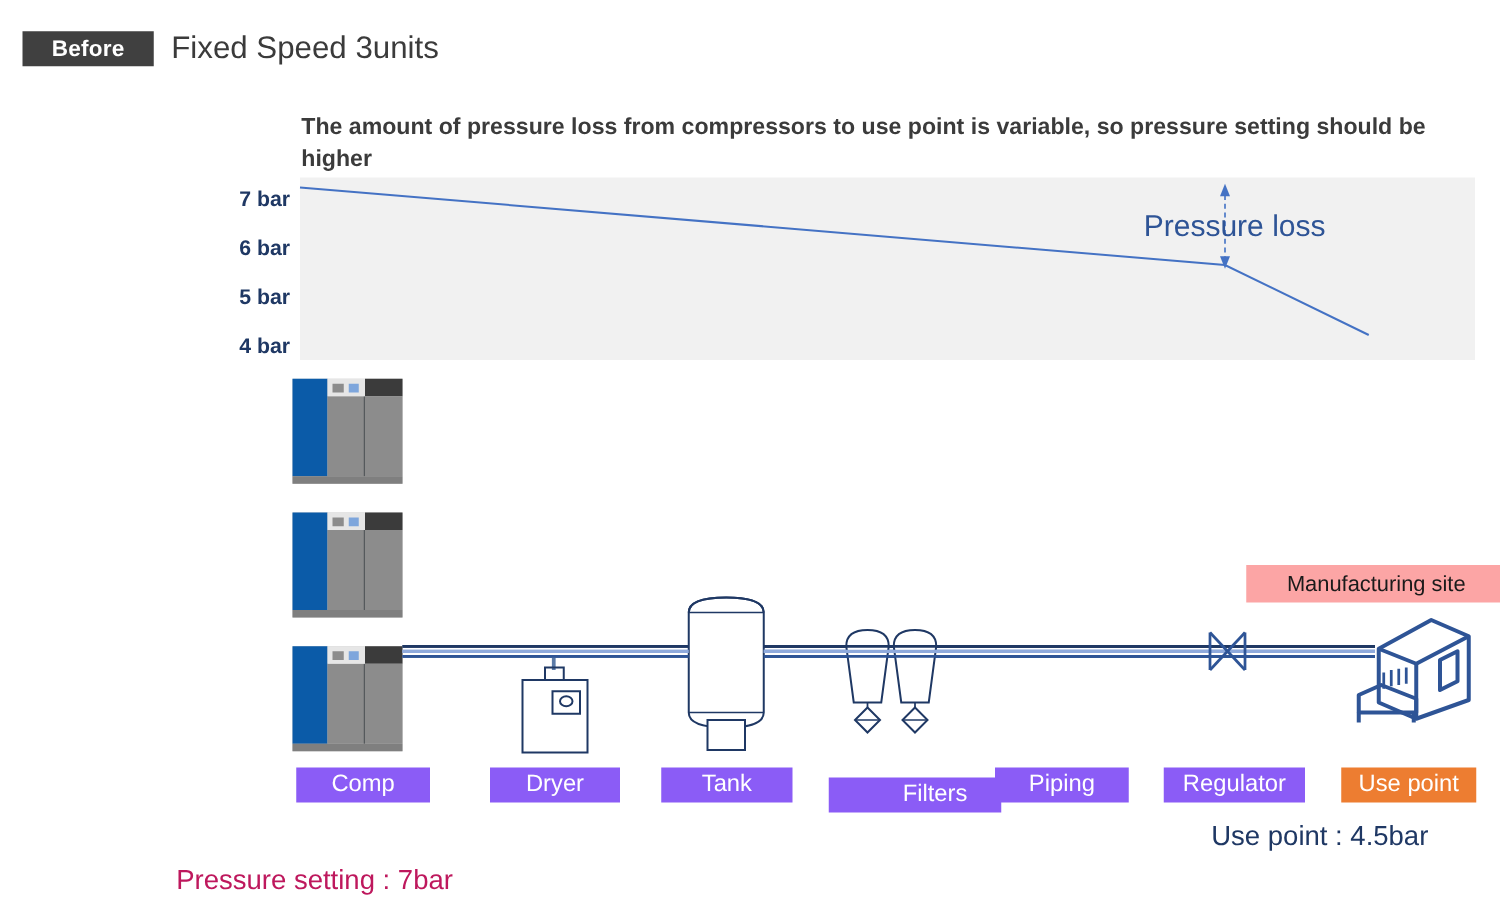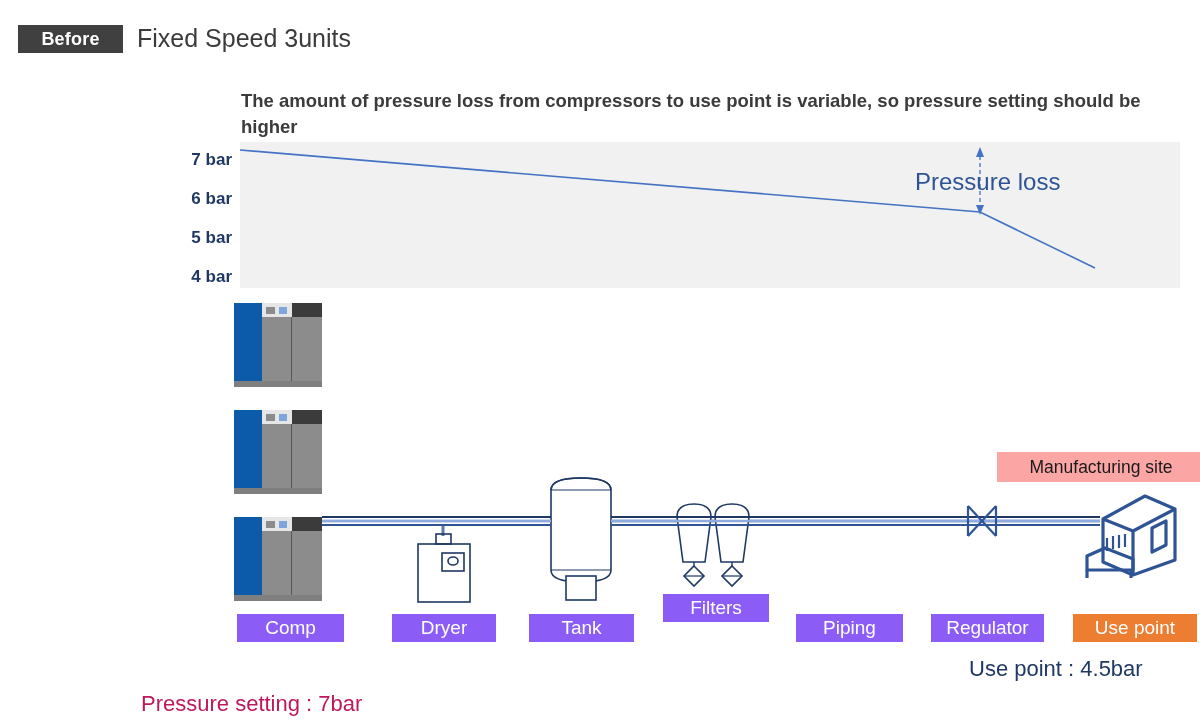--- a/index.html
+++ b/index.html
@@ -369,19 +369,19 @@
       </g>
     </g>
   </svg>
 </div>
 
 <div id="site-tag">Manufacturing site</div>
 
 <div class="chip" style="left:237px; top:614px; width:107px;">Comp</div>
 <div class="chip" style="left:392px; top:614px; width:104px;">Dryer</div>
 <div class="chip" style="left:529px; top:614px; width:105px;">Tank</div>
-<div class="chip" style="left:663px; top:594px; width:106px;">Filters</div>
+<div class="chip" style="left:663px; top:622px; width:106px;padding-left:32px;">Filters</div>
 <div class="chip" style="left:796px; top:614px; width:107px;">Piping</div>
 <div class="chip" style="left:931px; top:614px; width:113px;">Regulator</div>
-<div class="chip orange" style="left:1073px; top:614px; width:124px;text-align:right;">Use point</div>
+<div class="chip orange" style="left:1073px; top:614px; width:108px;text-align:right;">Use point</div>
 
 <div id="pressure-setting">Pressure setting : 7bar</div>
 <div id="use-point-value">Use point : 4.5bar</div>
 
 </body></html>

